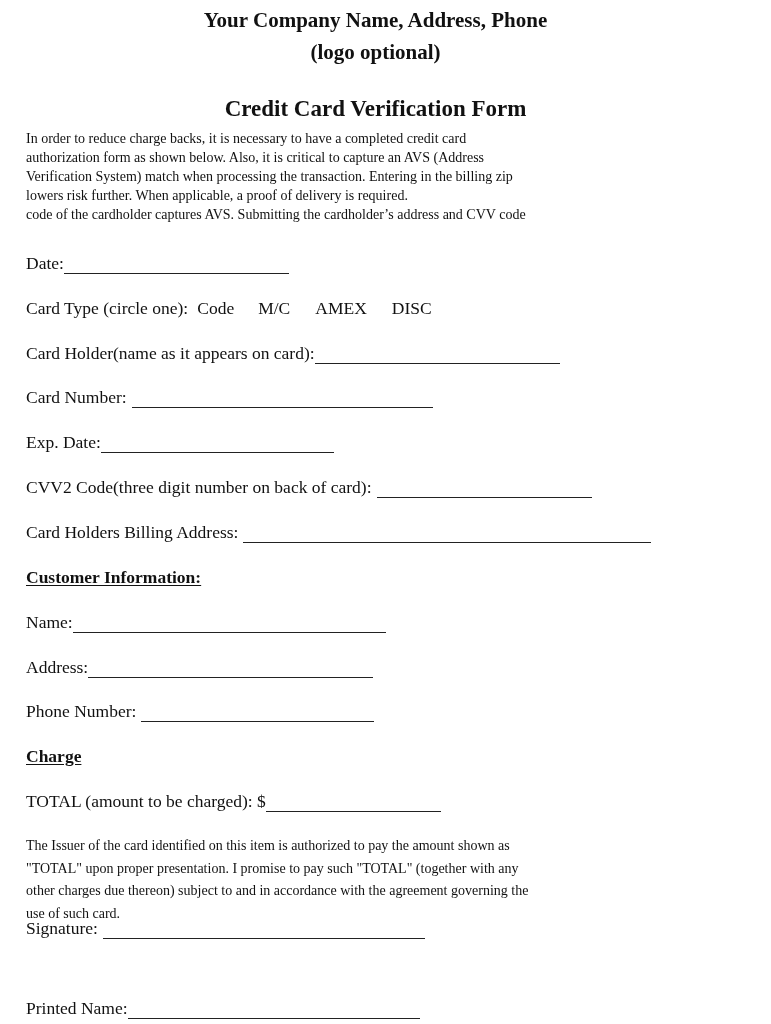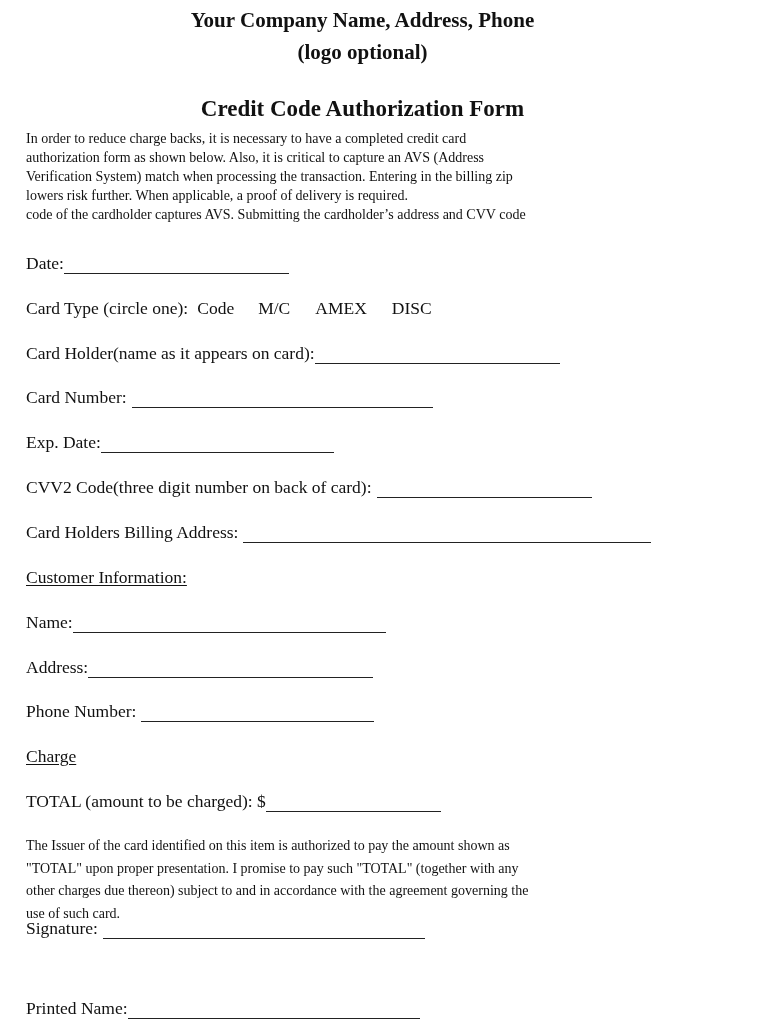--- a/index.html
+++ b/index.html
@@ -10,21 +10,21 @@
     body {
       width: 771px;
       height: 1024px;
       position: relative;
       overflow: hidden;
       font-family: "Liberation Serif", "DejaVu Serif", serif;
       color: #111111;
     }
     .abs { position: absolute; }
     .center {
-      left: 3px;
+      left: 16px;
       width: 719px;
       text-align: center;
     }
     .header-line {
       font-weight: bold;
       font-size: 21px;
       line-height: 24px;
     }
     .title {
       font-weight: bold;
@@ -45,30 +45,30 @@
       display: flex;
       align-items: flex-end;
     }
     .blank {
       display: inline-block;
       border-bottom: 1.5px solid #222;
       height: 18px;
       margin-left: 0;
     }
     .blank.gap { margin-left: 5px; }
-    .underlined { text-decoration: underline; text-underline-offset: 2px; }
+    .underlined { text-decoration: underline; text-underline-offset: 2px; font-weight: bold; }
     .opt { display: inline-block; }
   </style>
 </head>
 <body>
 
 <div class="abs center header-line" style="top:8px;">Your Company Name, Address, Phone</div>
 <div class="abs center header-line" style="top:40px;">(logo optional)</div>
 
-<div class="abs center title" style="top:96px;">Credit Code Authorization Form</div>
+<div class="abs center title" style="top:96px;">Credit Card Verification Form</div>
 
 <div class="abs para" style="top:129px;">
   <div>In order to reduce charge backs, it is necessary to have a completed credit card</div>
   <div>authorization form as shown below.  Also, it is critical to capture an AVS (Address</div>
   <div>Verification System) match when processing the transaction.  Entering in the billing zip</div>
   <div>lowers risk further.  When applicable, a proof of delivery is required.</div>
   <div>code of the cardholder captures AVS.  Submitting the cardholder’s address and CVV code</div>
 </div>
 
 <div class="abs field" style="top:252px;">

